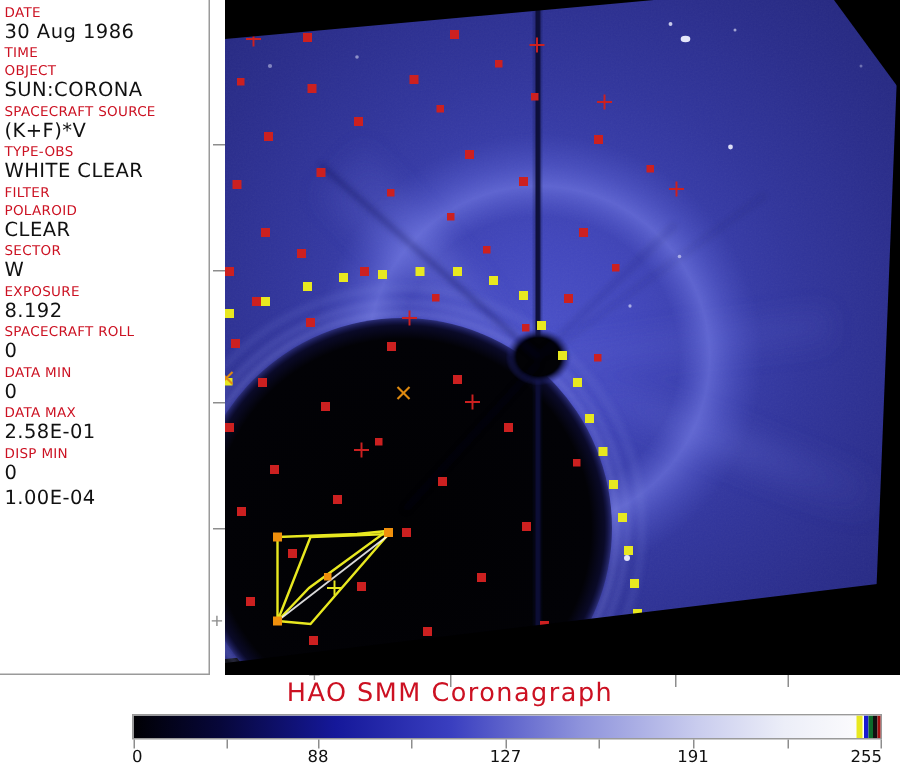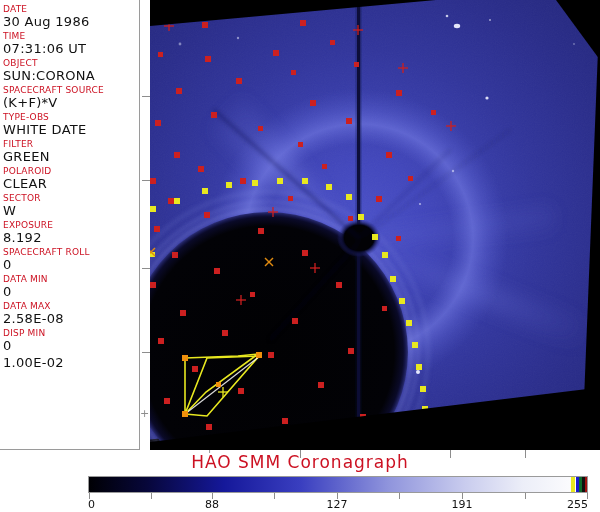--- a/index.html
+++ b/index.html
@@ -171,41 +171,39 @@
 
 <div id="meta-panel">
 
   <div class="meta-field">
     <span class="meta-label">DATE</span>
     <span class="meta-value">30 Aug 1986</span>
   </div>
 
   <div class="meta-field">
     <span class="meta-label">TIME</span>
-    <span class="meta-value">07:31:06 UT</span>
   </div>
 
   <div class="meta-field">
     <span class="meta-label">OBJECT</span>
     <span class="meta-value">SUN:CORONA</span>
   </div>
 
   <div class="meta-field">
     <span class="meta-label">SPACECRAFT SOURCE</span>
     <span class="meta-value">(K+F)*V</span>
   </div>
 
   <div class="meta-field">
     <span class="meta-label">TYPE-OBS</span>
-    <span class="meta-value">WHITE DATE</span>
+    <span class="meta-value">WHITE CLEAR</span>
   </div>
 
   <div class="meta-field">
     <span class="meta-label">FILTER</span>
-    <span class="meta-value">GREEN</span>
   </div>
 
   <div class="meta-field">
     <span class="meta-label">POLAROID</span>
     <span class="meta-value">CLEAR</span>
   </div>
 
   <div class="meta-field">
     <span class="meta-label">SECTOR</span>
     <span class="meta-value">W</span>
@@ -221,30 +219,30 @@
     <span class="meta-value">0</span>
   </div>
 
   <div class="meta-field">
     <span class="meta-label">DATA MIN</span>
     <span class="meta-value">0</span>
   </div>
 
   <div class="meta-field">
     <span class="meta-label">DATA MAX</span>
-    <span class="meta-value">2.58E-08</span>
+    <span class="meta-value">2.58E-01</span>
   </div>
 
   <div class="meta-field">
     <span class="meta-label">DISP MIN</span>
     <span class="meta-value">0</span>
   </div>
 
   <div class="meta-field">
-    <span class="meta-value">1.00E-02</span>
+    <span class="meta-value">1.00E-04</span>
   </div>
 
 </div>
 
 <div>
   <div class="tick-left" style="left:142px; top:96px;"></div>
   <div class="tick-left" style="left:142px; top:180px;"></div>
   <div class="tick-left" style="left:142px; top:268px;"></div>
   <div class="tick-left" style="left:142px; top:352px;"></div>
   <div class="cross-mark" style="left:140px; top:408px;">+</div>

